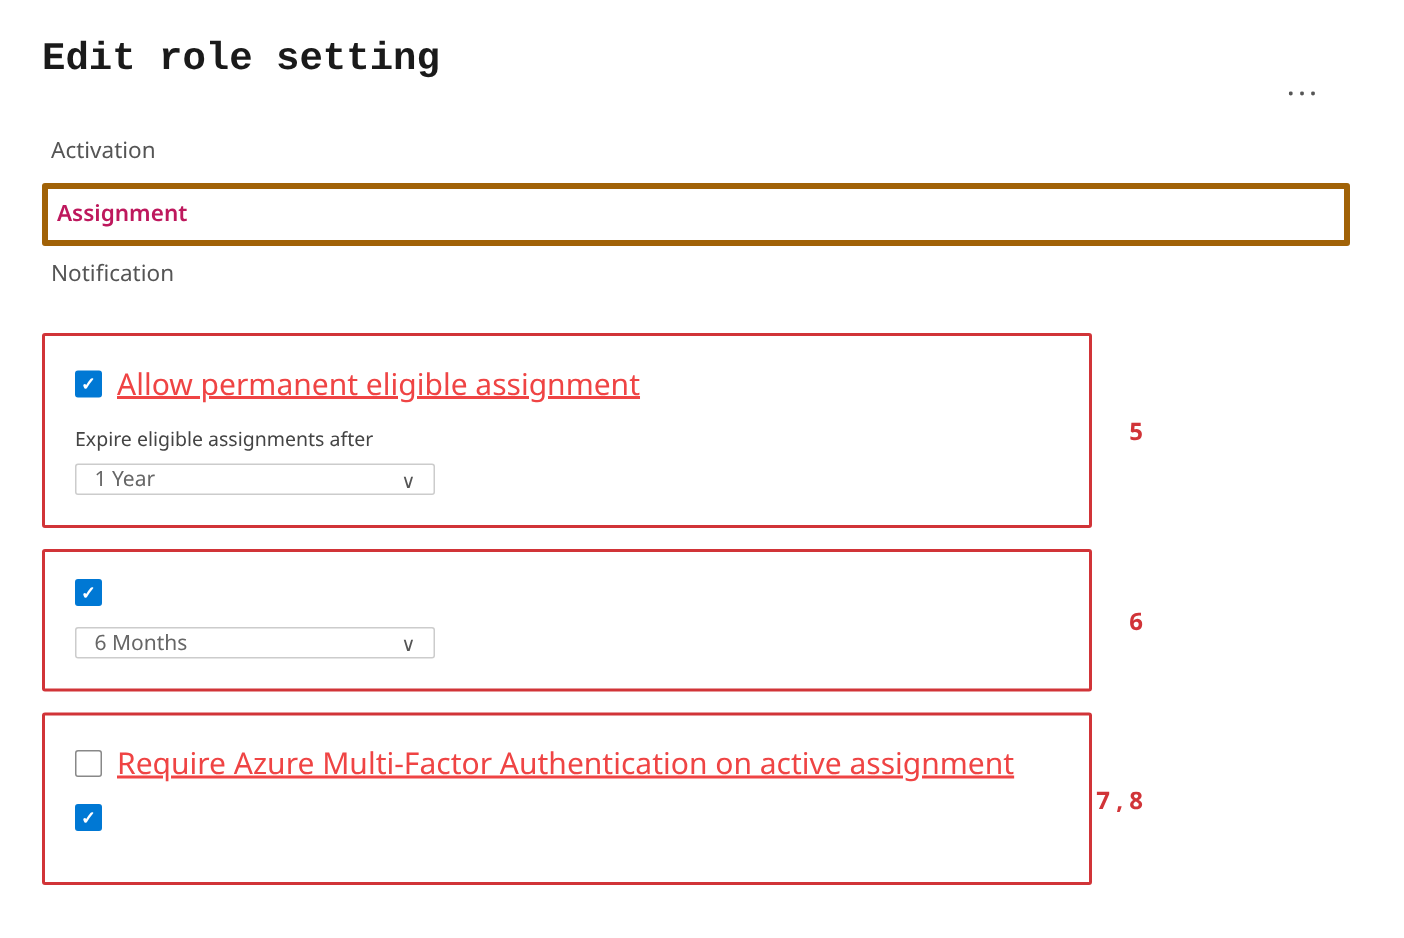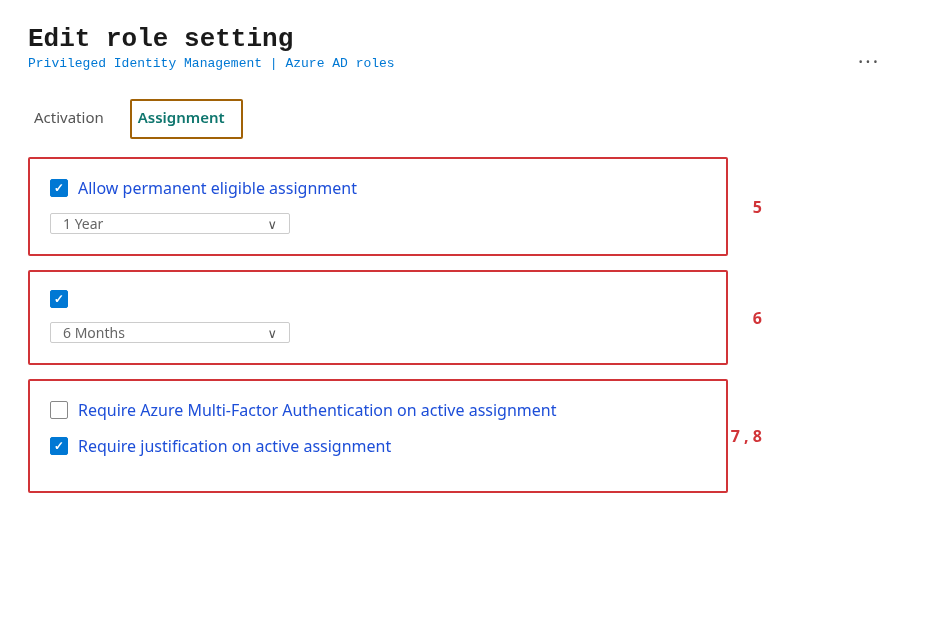--- a/index.html
+++ b/index.html
@@ -36,34 +36,35 @@
       cursor: pointer;
       letter-spacing: 2px;
     }
 
     .tabs {
       display: flex;
       gap: 0;
       margin-top: 28px;
       margin-bottom: 18px;
       border-bottom: none;
+      flex-direction: column;
     }
     .tab {
       padding: 8px 18px 10px 6px;
       font-size: 15px;
       color: #555;
       cursor: pointer;
       border-bottom: 2px solid transparent;
       margin-right: 8px;
       user-select: none;
     }
     .tab.active {
-      color: #0f766e;
+      color: #be185d;
       font-weight: 600;
-      border: 2px solid #a16207;
+      border: 4px solid #a16207;
       border-radius: 2px;
       padding: 6px 16px 8px 6px;
     }
 
     .section-box {
       border: 2px solid #d13438;
       border-radius: 2px;
       padding: 18px 20px 20px 20px;
       margin-bottom: 14px;
       position: relative;
@@ -107,22 +108,23 @@
       border-color: #888;
     }
     .checkbox-check {
       color: #fff;
       font-size: 12px;
       font-weight: 700;
       line-height: 1;
     }
 
     .checkbox-label {
-      font-size: 16px;
-      color: #1d4ed8;
+      font-size: 20px;
+      color: #ef4444;
+      text-decoration: underline;
     }
 
     .expire-label {
       font-size: 13px;
       color: #444;
       margin-bottom: 8px;
     }
 
     .dropdown {
       display: flex;
@@ -141,37 +143,38 @@
       color: #555;
       font-size: 13px;
     }
   </style>
 </head>
 <body>
 
 <div style="position:relative;">
   <div class="page-header">
     <div class="page-title">Edit role setting</div>
-    <div class="page-subtitle">Privileged Identity Management | Azure AD roles</div>
   </div>
 
   <div class="more-menu">···</div>
 
   <div class="tabs">
     <div class="tab">Activation</div>
     <div class="tab active">Assignment</div>
+    <div class="tab">Notification</div>
   </div>
 
   <div class="section-box">
     <div class="checkbox-row">
       <div class="checkbox">
         <span class="checkbox-check">✓</span>
       </div>
       <span class="checkbox-label">Allow permanent eligible assignment</span>
     </div>
+    <div class="expire-label">Expire eligible assignments after</div>
     <div class="dropdown">
       <span>1 Year</span>
       <span class="dropdown-arrow">∨</span>
     </div>
     <div class="section-number">5</div>
   </div>
 
   <div class="section-box">
     <div class="checkbox-row">
       <div class="checkbox">
@@ -189,17 +192,16 @@
     <div class="checkbox-row">
       <div class="checkbox unchecked">
         <span class="checkbox-check" style="visibility:hidden;">✓</span>
       </div>
       <span class="checkbox-label">Require Azure Multi-Factor Authentication on active assignment</span>
     </div>
     <div class="checkbox-row">
       <div class="checkbox">
         <span class="checkbox-check">✓</span>
       </div>
-      <span class="checkbox-label">Require justification on active assignment</span>
     </div>
     <div class="section-number">7 , 8</div>
   </div>
 </div>
 
 </body></html>

